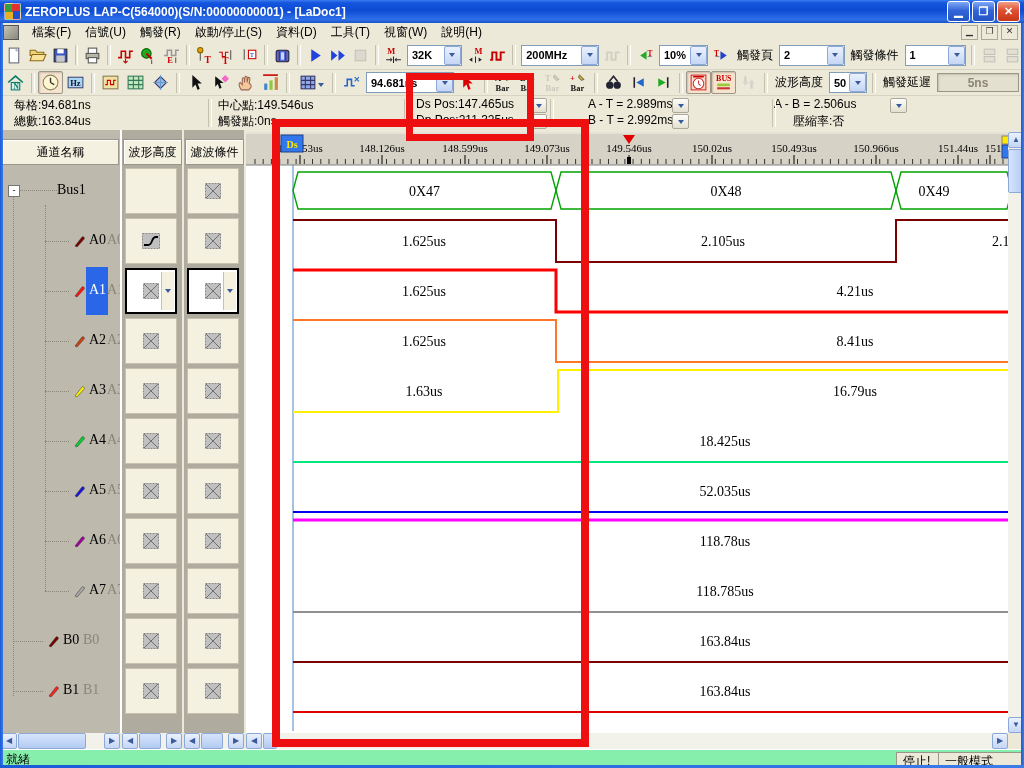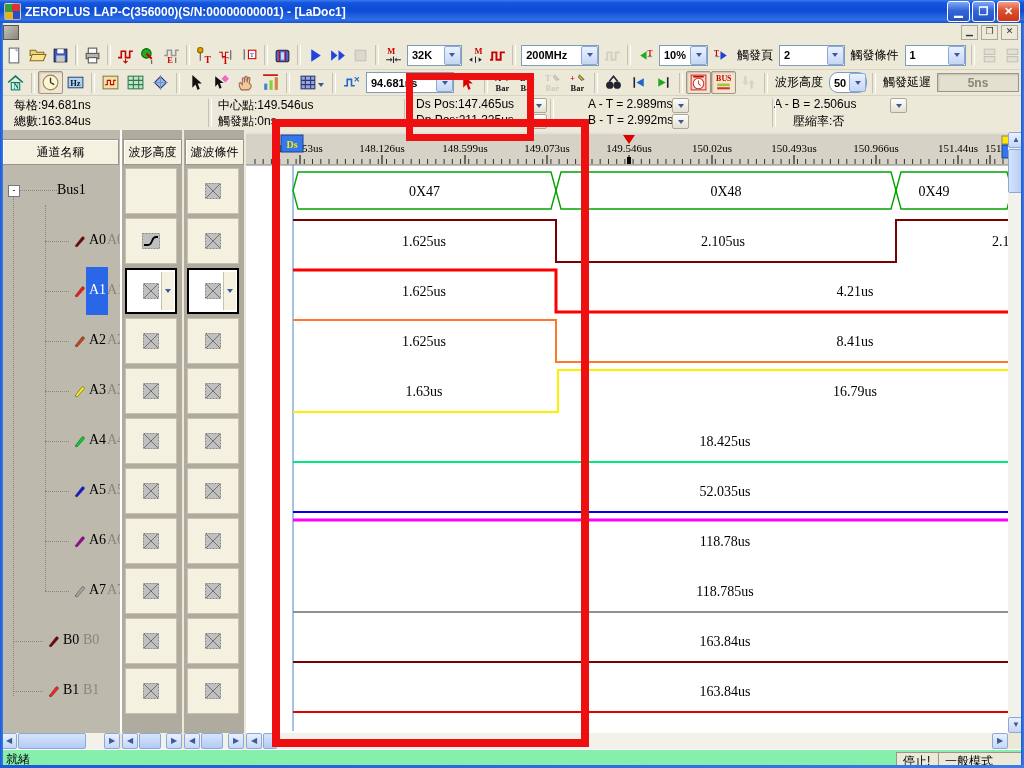--- a/index.html
+++ b/index.html
@@ -95,30 +95,40 @@
   .annot{position:absolute;border-style:solid;border-color:#EE1010;z-index:60;pointer-events:none;}
   svg text{font-family:"Liberation Serif",serif;}
 </style>
 </head>
 <body>
 
 <div id="window">
 
   <div id="titlebar">
     <div id="app-icon"></div>
-    <span>ZEROPLUS LAP-C(356000)(S/N:00000000001) - [LaDoc1]</span>
+    <span>ZEROPLUS LAP-C(564000)(S/N:00000000001) - [LaDoc1]</span>
     <div class="ttl-btns">
       <div class="ttl-btn">▁</div>
       <div class="ttl-btn">❐</div>
       <div class="ttl-btn close">✕</div>
     </div>
   </div>
 
   <div id="menubar">
     <div id="mdi-icon"></div>
+    <div id="menu-items" style="display:flex;">
+        <span class="menu-item">檔案(F)</span>
+        <span class="menu-item">信號(U)</span>
+        <span class="menu-item">觸發(R)</span>
+        <span class="menu-item">啟動/停止(S)</span>
+        <span class="menu-item">資料(D)</span>
+        <span class="menu-item">工具(T)</span>
+        <span class="menu-item">視窗(W)</span>
+        <span class="menu-item">說明(H)</span>
+      </div>
     <div class="mdi-btns">
       <div class="mdi-btn">▁</div>
       <div class="mdi-btn">❐</div>
       <div class="mdi-btn">✕</div>
     </div>
   </div>
 
   <div id="tb1" class="toolbar">
       <button class="tb-btn">
         <svg width="19" height="19" viewBox="0 0 18 18">
@@ -459,21 +469,21 @@
         </svg>
       </button>
       <button class="tb-btn disabled">
         <svg width="19" height="19" viewBox="0 0 18 18">
           <path d="M6 3v6M12 9v6" stroke="#AAA" stroke-width="2"></path>
           <path d="M3 8l3 4 3-4zM9 10l3-4 3 4" fill="#BBB"></path>
         </svg>
       </button>
       <div class="tb-sep"></div>
       <span class="tb-label">波形高度</span>
-      <div class="combo" style="width: 36px; border-radius: 9px;">
+      <div class="combo" style="width: 36px;">
         <span class="val">50</span>
         <div class="dbtn">
           <div class="arr"></div>
         </div>
       </div>
       <div class="tb-sep"></div>
       <span class="tb-label">觸發延遲</span>
       <div class="field" style="width: 80px;">5ns</div>
     </div>
 

